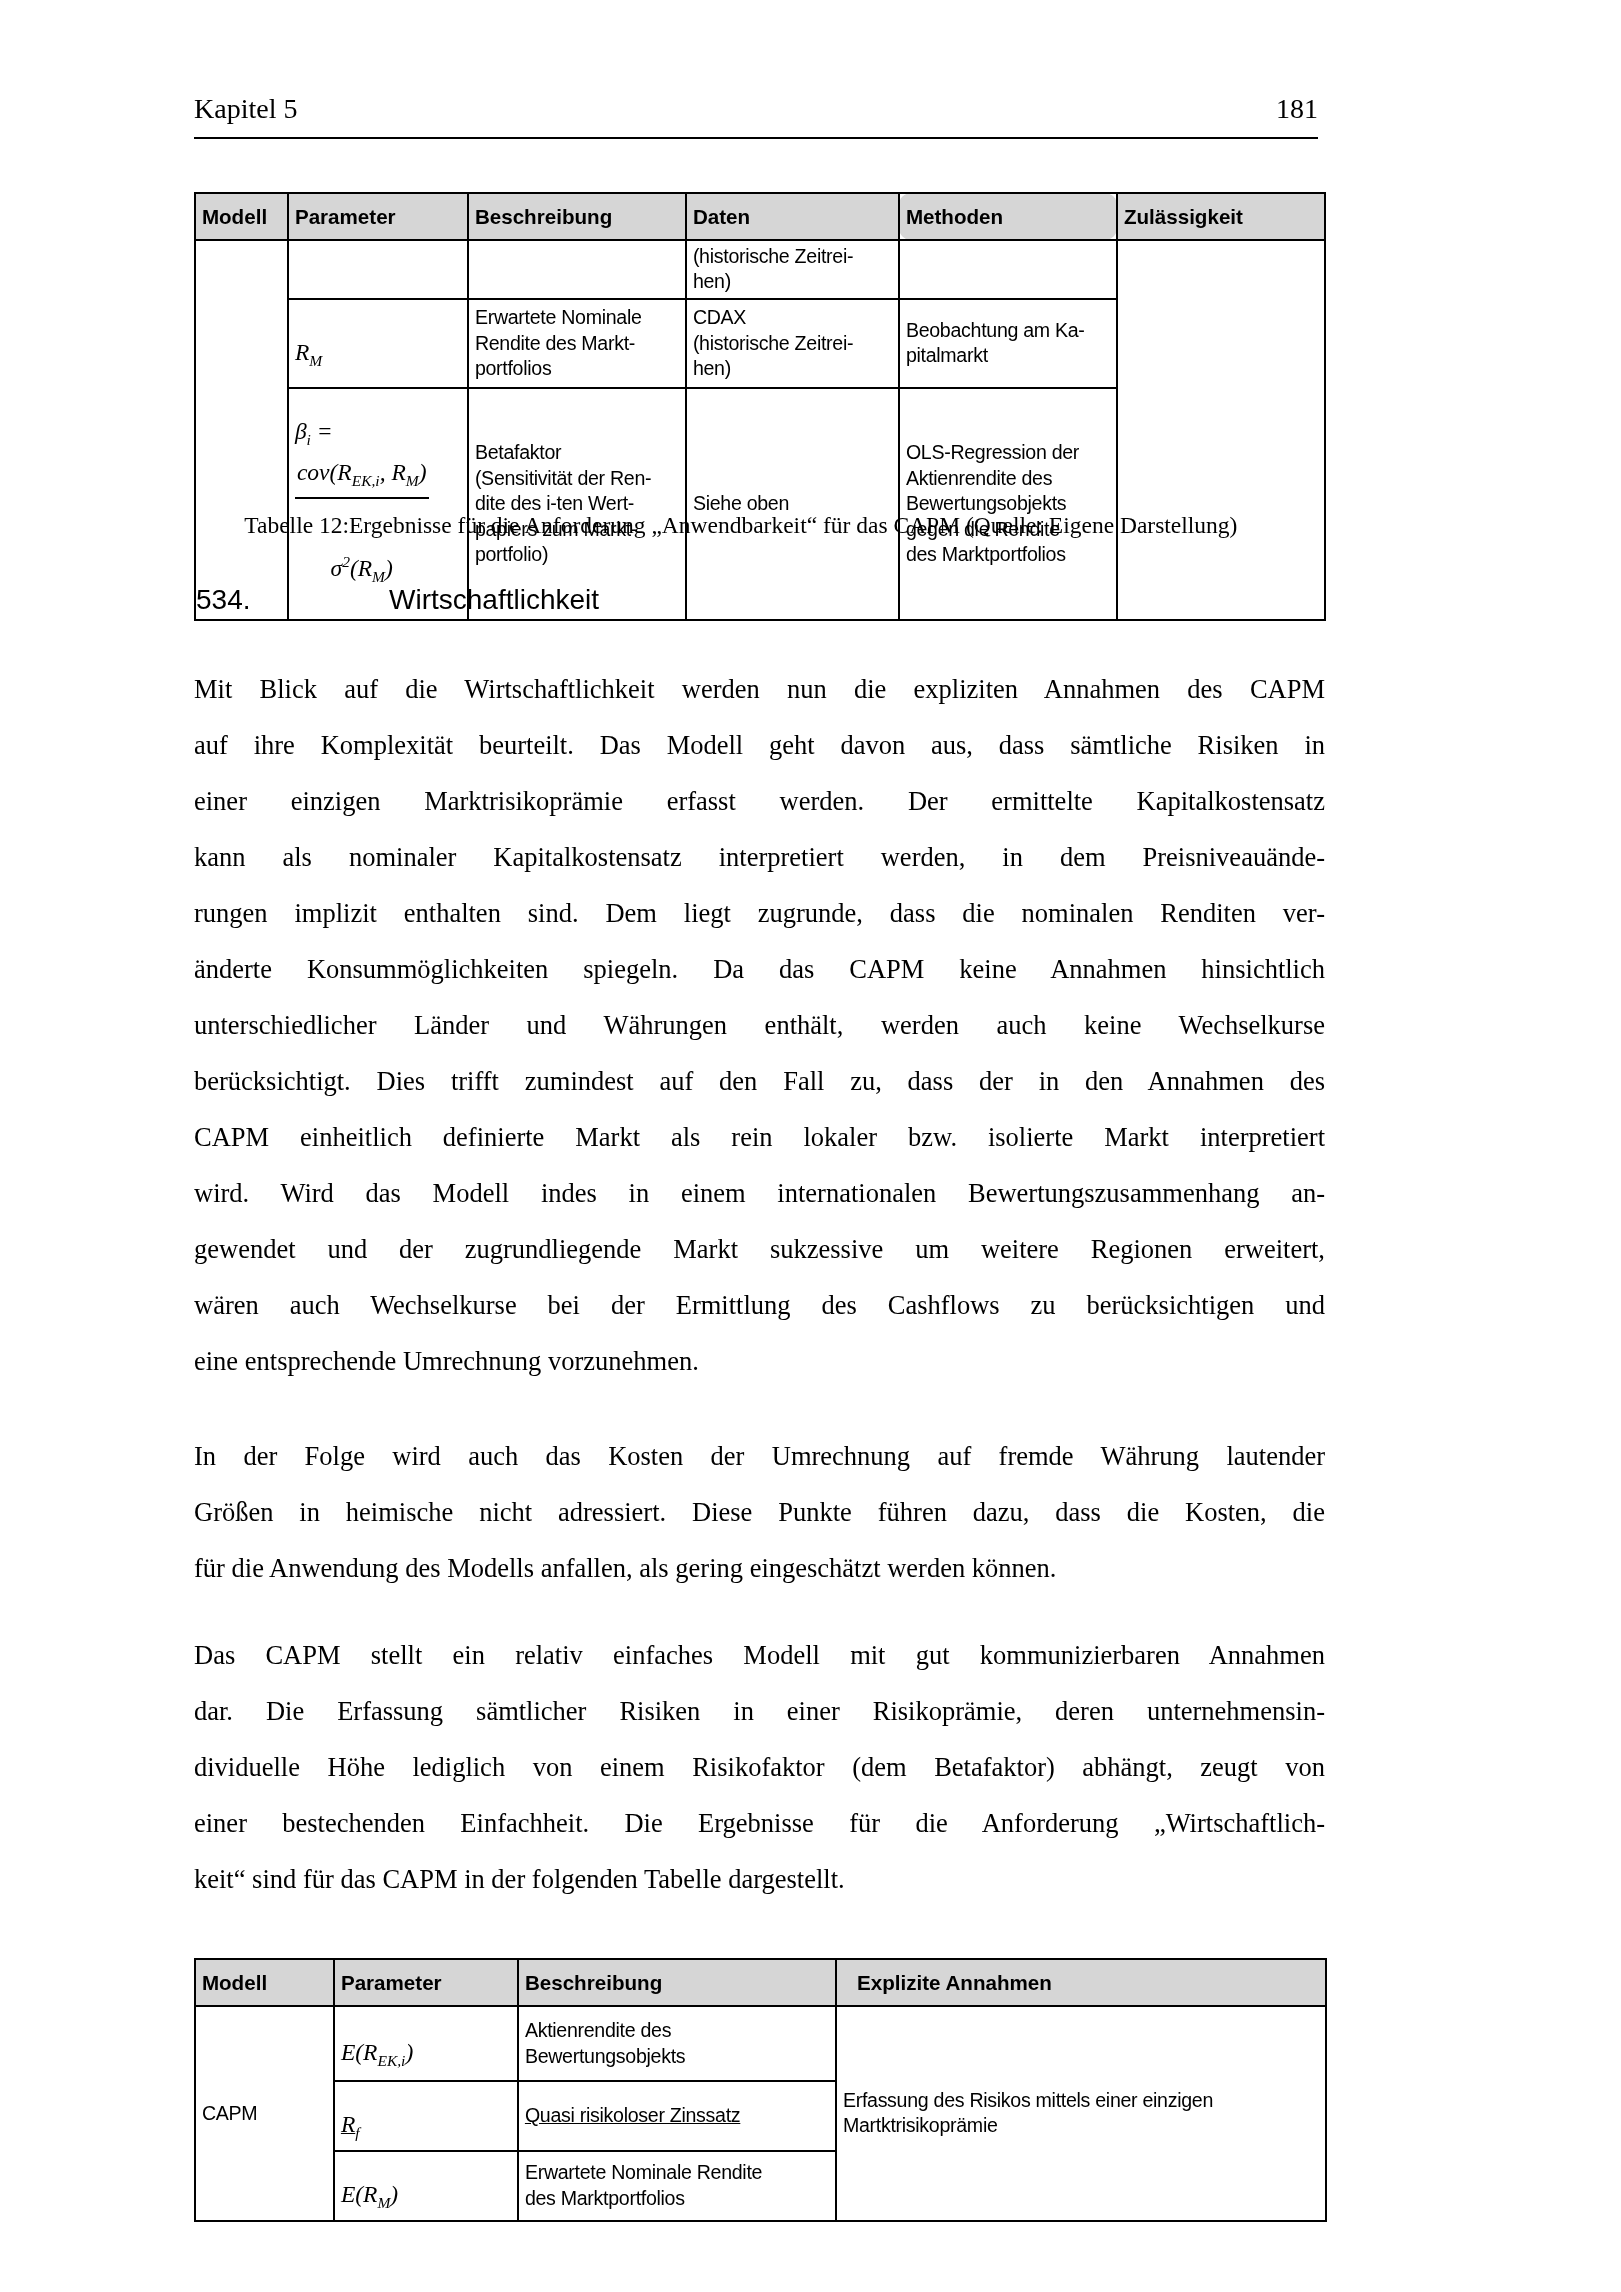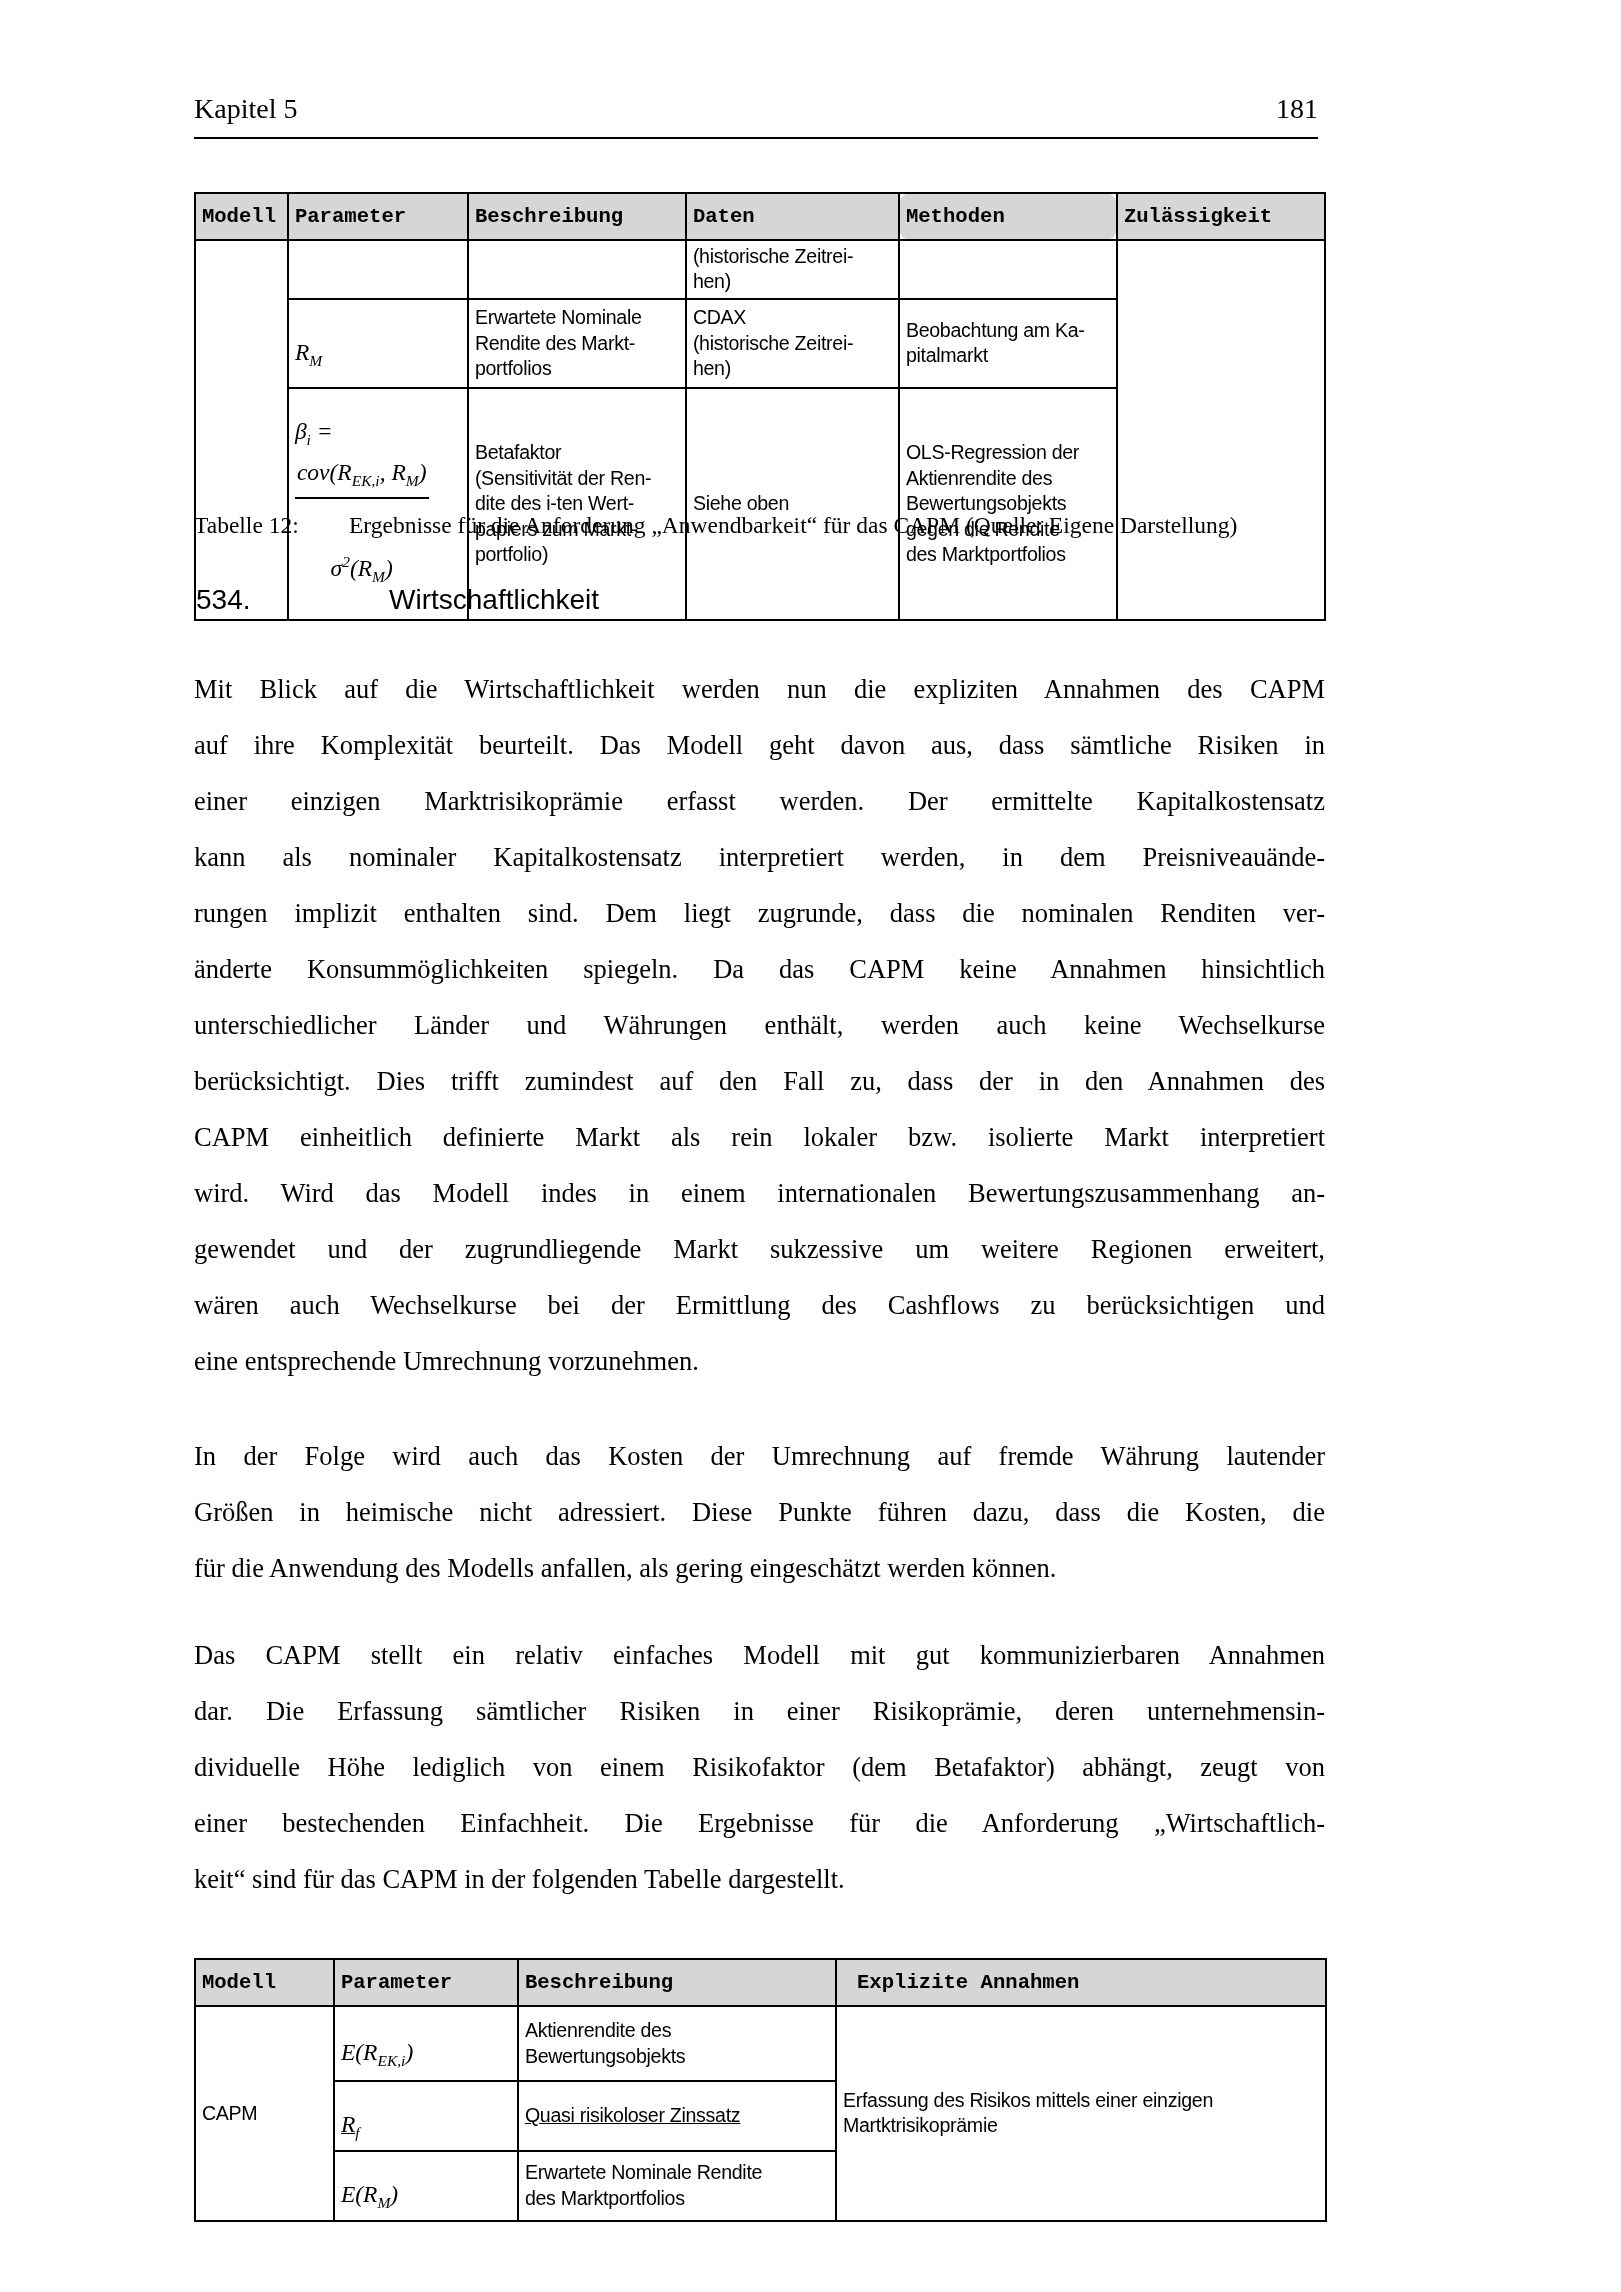--- a/index.html
+++ b/index.html
@@ -12,21 +12,21 @@
     position:absolute; left:194px; top:92px; width:1124px;
     display:flex; justify-content:space-between;
     font-size:28px; line-height:33px;
   }
   .head-rule { position:absolute; left:194px; top:137px; width:1124px; border-top:2px solid #000; }
 
   
   table.tbl { border-collapse:collapse; table-layout:fixed; position:absolute; left:194px; border:2.9px solid #000; background:#fff; }
   table.tbl td, table.tbl th { border:2px solid #000; padding:2.9px 5.9px; vertical-align:middle; text-align:left; }
   table.tbl th {
-    font-family:Liberation Mono, monospace; font-weight:bold; font-size:20.6px;
+    font-family:Liberation Sans, sans-serif; font-weight:bold; font-size:20.6px;
   }
   table.tbl td {
     font-family:"Liberation Sans", sans-serif; font-size:19.6px; line-height:25.5px;
     letter-spacing:-0.3px; white-space:pre-line;
   }
   .tbl1 { top:192px; width:1129px; }
   .tbl1 tr.hrow { height:47px; }
   .tbl1 tr.r1 { height:56px; }
   .tbl1 tr.r2 { height:89px; }
   .tbl1 tr.r3 { height:117px; }
@@ -43,21 +43,21 @@
   .formula sup { font-size:0.66em; font-style:italic; }
   .frac { display:inline-block; text-align:center; margin-top:3.9px; }
   .frac .num { padding:0 2px 2.9px 2px; border-bottom:2px solid #000; }
   .frac .den { padding-top:0;margin-top:48px; }
 
   
   .caption {
     position:absolute; left:194px; top:511px; width:1131px; display:flex;
     font-size:23.5px; line-height:29px;
   }
-  .caption .cap-label { width:155px; flex:0 0 155px; }
+  .caption .cap-label { width:155px; flex:0 0 155px;text-align:right; }
 
   
   .section-heading {
     position:absolute; left:196px; top:582px; width:1131px; display:flex;
     font-family:"Liberation Sans", sans-serif; font-size:28px; line-height:35px; font-weight:400;
   }
   .section-heading .sec-num { width:193px; flex:0 0 193px; }
 
   
   .para {

